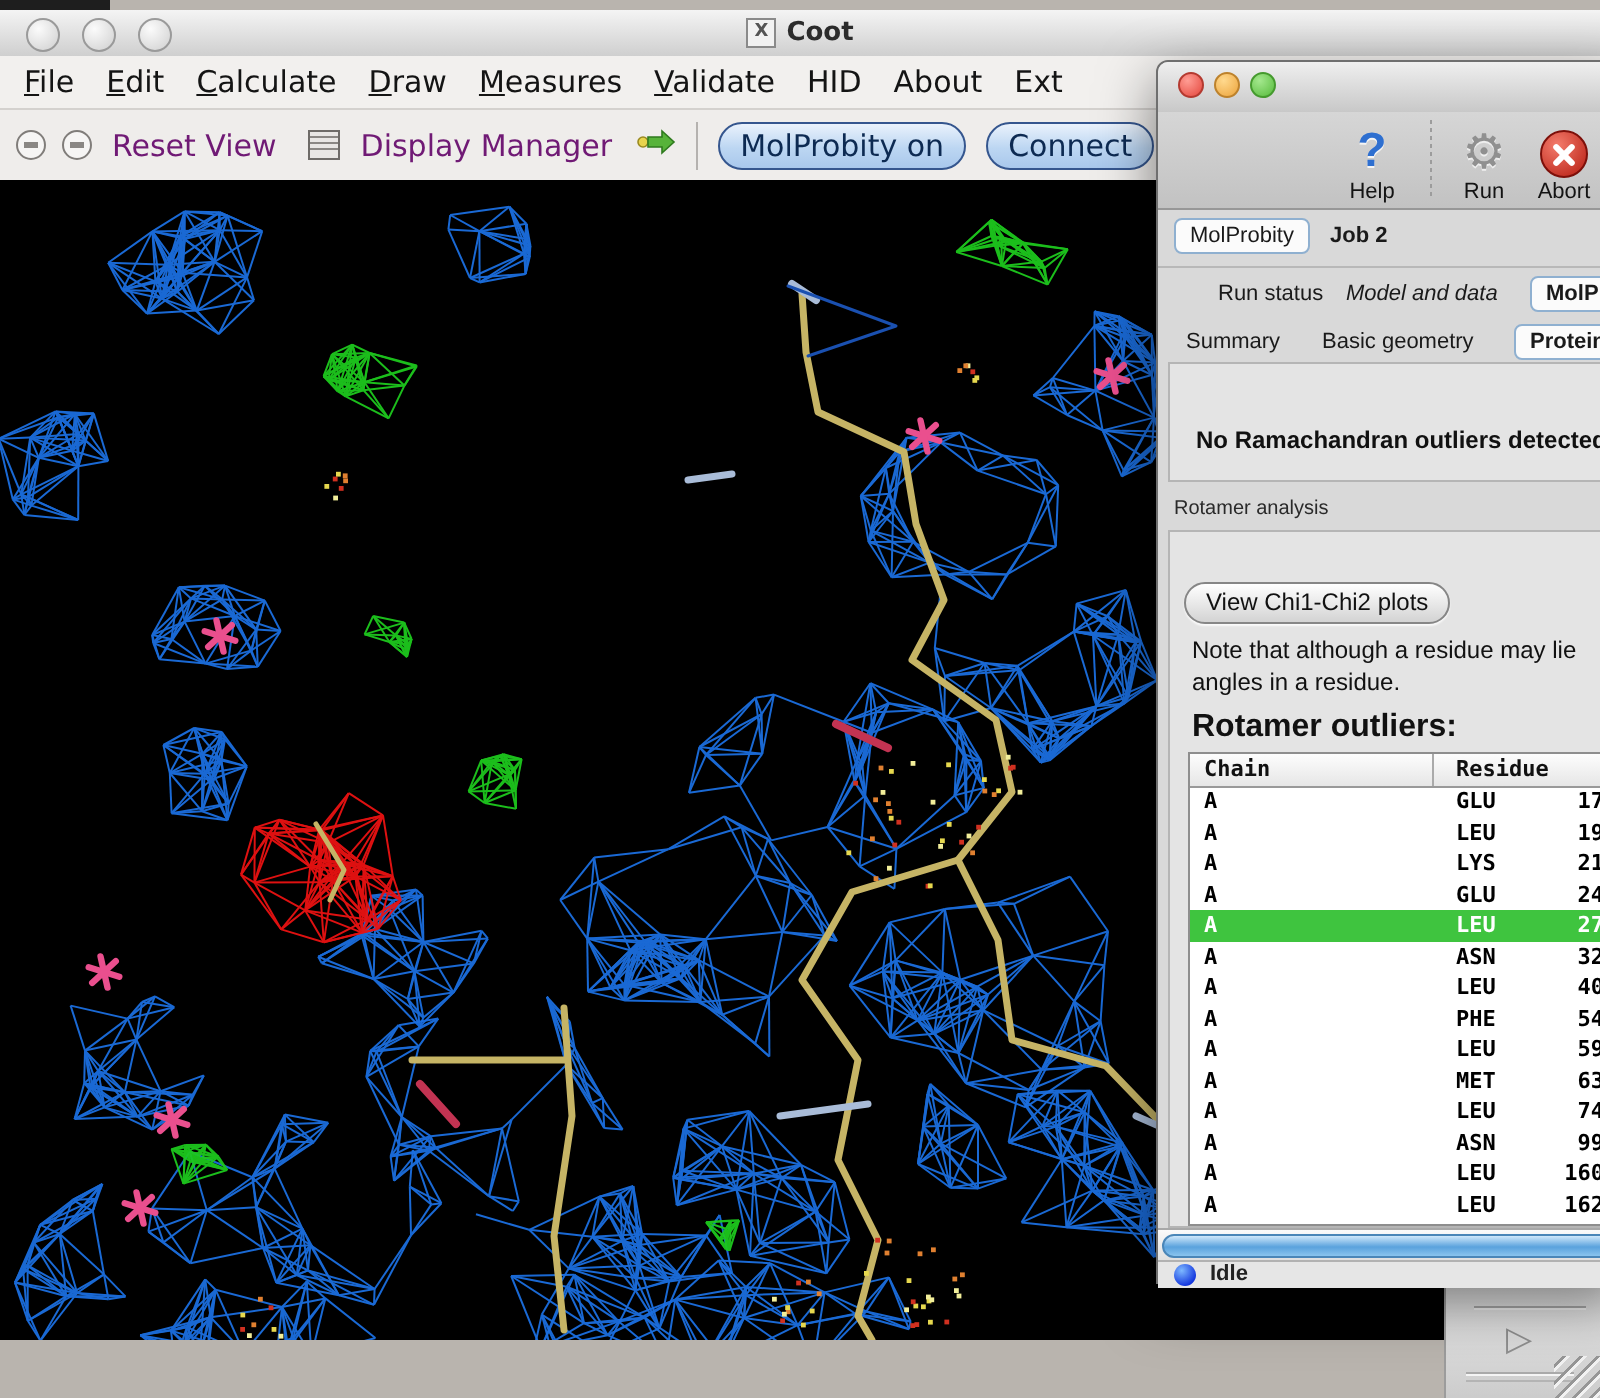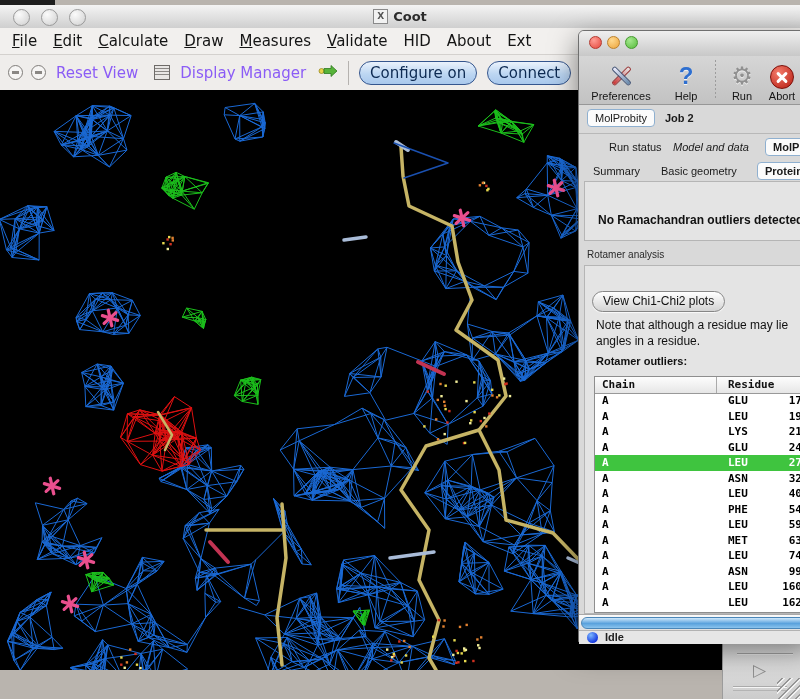--- a/index.html
+++ b/index.html
@@ -17,21 +17,21 @@
     font-size:9px;line-height:13px;text-align:center;color:#555;font-weight:bold;}
   #menubar{position:absolute;left:0;top:28px;width:800px;height:27px;background:#f2f0ee;
     border-bottom:1px solid #d4d1ce;display:flex;align-items:center;padding-left:4px;box-sizing:border-box;}
   .menu-item{font-size:15px;color:#141414;padding:0 8px;cursor:default;}
   .menu-item .mn{text-decoration:underline;}
   #main-toolbar{position:absolute;left:0;top:55px;width:800px;height:35px;background:#efedeb;
     border-bottom:1px solid #8f8c89;display:flex;align-items:center;}
   .circ-icon{width:13px;height:13px;border-radius:50%;border:1.5px solid #807d7a;background:#f6f5f4;
     margin-left:8px;position:relative;}
   .circ-icon::after{content:"";position:absolute;left:3px;top:5px;width:7px;height:3px;background:#8a8784;}
-  .tb-label{font-size:15px;color:#8b5cf6;margin-left:10px;white-space:nowrap;}
+  .tb-label{font-size:15px;color:#701a75;margin-left:10px;white-space:nowrap;}
   #dm-icon{width:14px;height:13px;border:1.5px solid #6e6b68;background:#e8e6e4;margin-left:16px;
     background-image:linear-gradient(#e8e6e4 2px,#8a8784 2px,#8a8784 3px,#e8e6e4 3px,#e8e6e4 5px,#8a8784 5px,#8a8784 6px,#e8e6e4 6px,#e8e6e4 8px,#8a8784 8px,#8a8784 9px,#e8e6e4 9px);}
   #jump-icon{margin-left:12px;}
   #tb-sep{width:1px;height:24px;background:#b5b2af;margin-left:10px;}
   .pill-blue{margin-left:10px;font-size:15px;color:#0d2a52;padding:2px 10px;border-radius:12px;
     border:1.5px solid #35568e;background:linear-gradient(#eaf2fc,#bcd6f2 55%,#a9c8ec);white-space:nowrap;}
   
   #canvas{position:absolute;left:0;top:90px;width:800px;height:580px;background:#000;}
   
   #main-statusbar{position:absolute;left:0;top:670px;width:800px;height:29px;background:#eceae8;
@@ -90,21 +90,21 @@
   #frame-rota{top:234px;height:349px;}
   .mac-pill{position:absolute;height:21px;line-height:19px;font-size:12px;color:#111;text-align:center;
     border:1px solid #868686;border-radius:11px;background:linear-gradient(#ffffff,#e9e9e9 50%,#d3d3d3);
     box-shadow:0 1px 1px rgba(255,255,255,.8);padding:0 10px;box-sizing:border-box;white-space:nowrap;}
   #rama-btn{left:7px;top:4px;}
   #rama-msg{position:absolute;left:13px;top:31px;font-size:12px;font-weight:bold;color:#111;white-space:nowrap;}
   #rota-label{position:absolute;left:8px;top:218px;font-size:10px;color:#2a2a2a;}
   #chi-btn{left:7px;top:25px;}
   .note-line{position:absolute;left:11px;font-size:12px;color:#111;white-space:nowrap;}
   #note1{top:52px;} #note2{top:68px;}
-  #outliers-label{position:absolute;left:11px;top:89px;font-size:11px;font-weight:bold;color:#111;}
+  #outliers-label{position:absolute;left:11px;top:89px;font-size:16px;font-weight:bold;color:#111;}
   #rota-table{position:absolute;left:9px;top:110px;width:228px;height:237px;border:1px solid #8e8e8e;
     background:#fff;box-sizing:border-box;overflow:hidden;font-family:"DejaVu Sans Mono",monospace;}
   #rt-header{height:16px;background:linear-gradient(#fdfdfd,#e6e6e6);border-bottom:1px solid #999;
     display:flex;font-size:11px;font-weight:bold;color:#111;}
   #rt-header .h1{width:122px;padding-left:7px;border-right:1px solid #aaa;line-height:16px;box-sizing:border-box;}
   #rt-header .h2{flex:1;padding-left:11px;line-height:16px;}
   #rotamer-rows{position:absolute;left:0;top:16px;width:100%;height:219px;overflow:hidden;}
   .trow{display:flex;height:15.5px;line-height:15.5px;font-size:11px;font-weight:bold;color:#000;}
   .trow .c1{width:122px;padding-left:7px;box-sizing:border-box;}
   .trow .c2{width:44px;padding-left:11px;}
@@ -154,21 +154,21 @@
     <span class="tb-label">Reset View</span>
     <span id="dm-icon"></span>
     <span class="tb-label">Display Manager</span>
     <span id="jump-icon">
       <svg width="20" height="14" viewBox="0 0 20 14">
         <circle cx="3.5" cy="7" r="2.5" fill="#e8d44d" stroke="#9a8a20" stroke-width="0.8"></circle>
         <path d="M6 4.5 L13 4.5 L13 1.5 L19 7 L13 12.5 L13 9.5 L6 9.5 Z" fill="#57b33a" stroke="#2f7a1e" stroke-width="0.8"></path>
       </svg>
     </span>
     <span id="tb-sep"></span>
-    <span class="pill-blue">Configure on</span>
+    <span class="pill-blue">MolProbity on</span>
     <span class="pill-blue">Connect</span>
   </div>
 
   <div id="canvas">
     <svg id="scene-svg" width="800" height="580">
         <g stroke="#1c6fe0" stroke-width="1" opacity="0.95">
           <line x1="131.1" y1="25.6" x2="113.8" y2="17.8"></line>
           <line x1="131.1" y1="25.6" x2="107.3" y2="40.9"></line>
           <line x1="131.1" y1="25.6" x2="109.9" y2="25.1"></line>
           <line x1="131.1" y1="25.6" x2="109.8" y2="16.1"></line>
@@ -2677,27 +2677,20 @@
   </div>
 
   <div id="dialog">
     <div id="dlg-titlebar">
       <div class="tl" id="tl-close"></div>
       <div class="tl" id="tl-min"></div>
       <div class="tl" id="tl-zoom"></div>
     </div>
 
     <div id="dlg-toolbar">
-      <div class="dtb-btn" style="left:8px;width:68px">
-        <span id="icon-pref">
-            <span class="bar1"></span>
-            <span class="bar2"></span>
-          </span>
-        <span class="dtb-label">Preferences</span>
-      </div>
       <div class="dtb-btn" style="left:85px;width:44px">
         <span id="icon-help">?</span>
         <span class="dtb-label">Help</span>
       </div>
       <div class="dtb-sep" style="left:136px"></div>
       <div class="dtb-btn" style="left:141px;width:44px">
         <span id="icon-run">⚙</span>
         <span class="dtb-label">Run</span>
       </div>
       <div class="dtb-btn" style="left:181px;width:44px">

